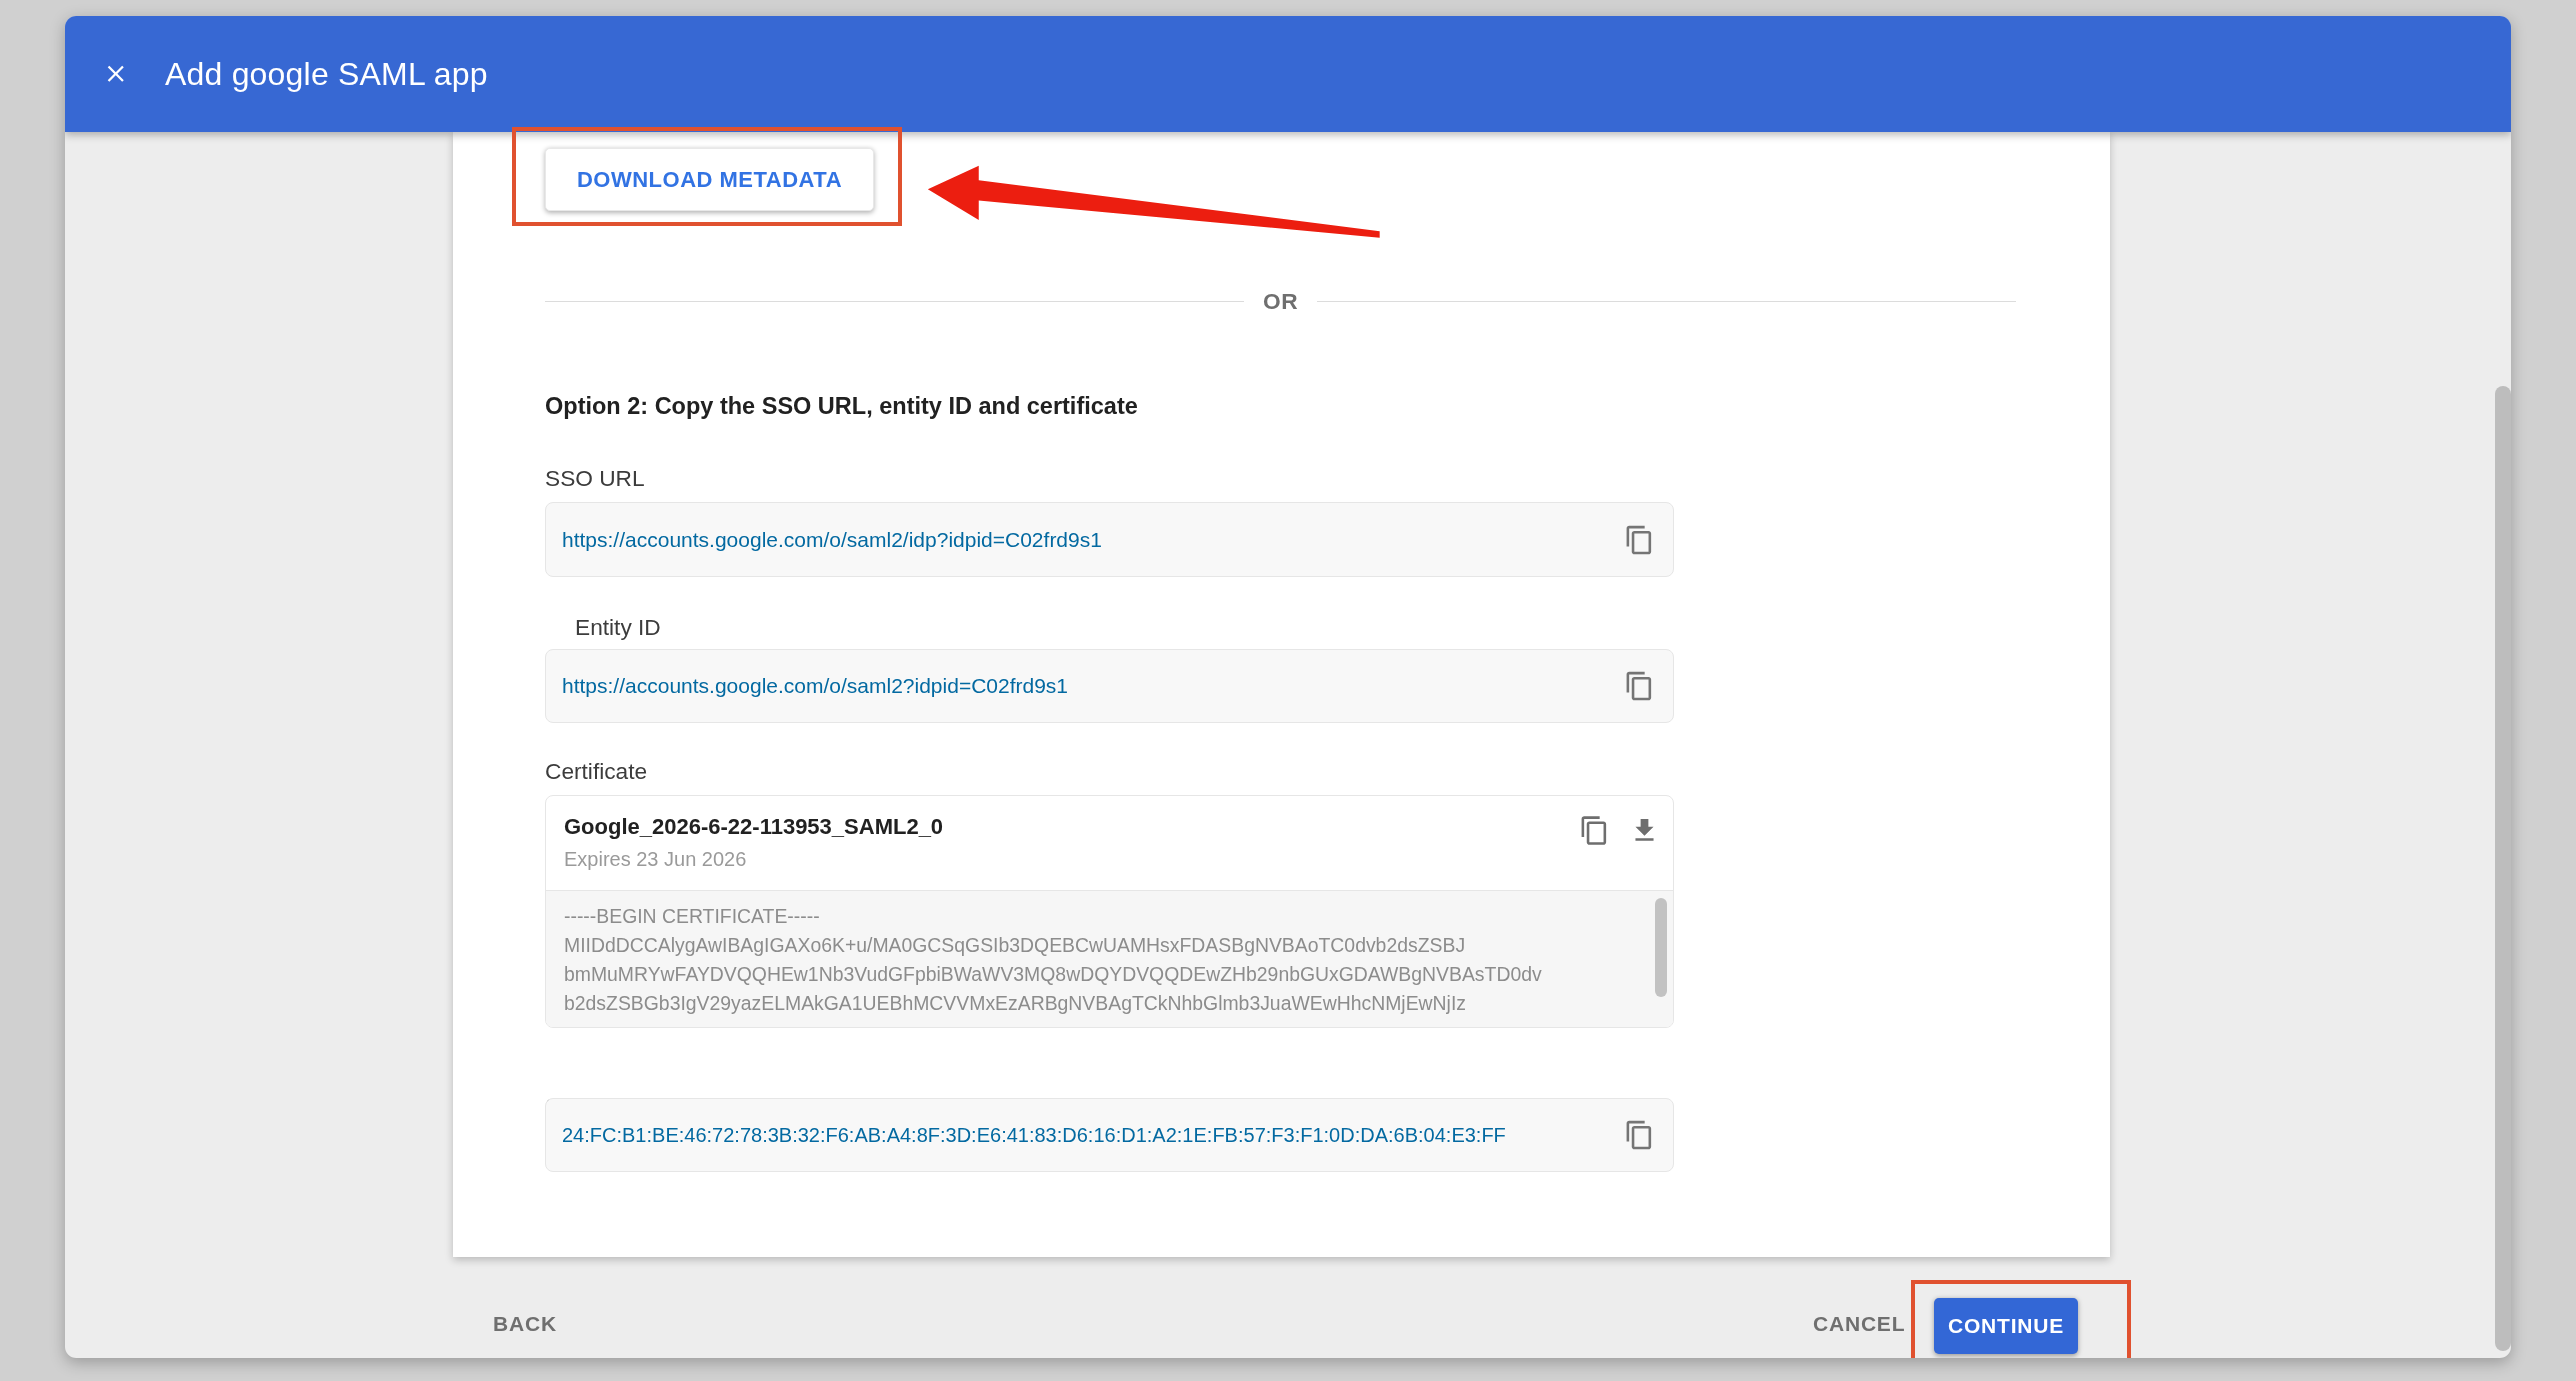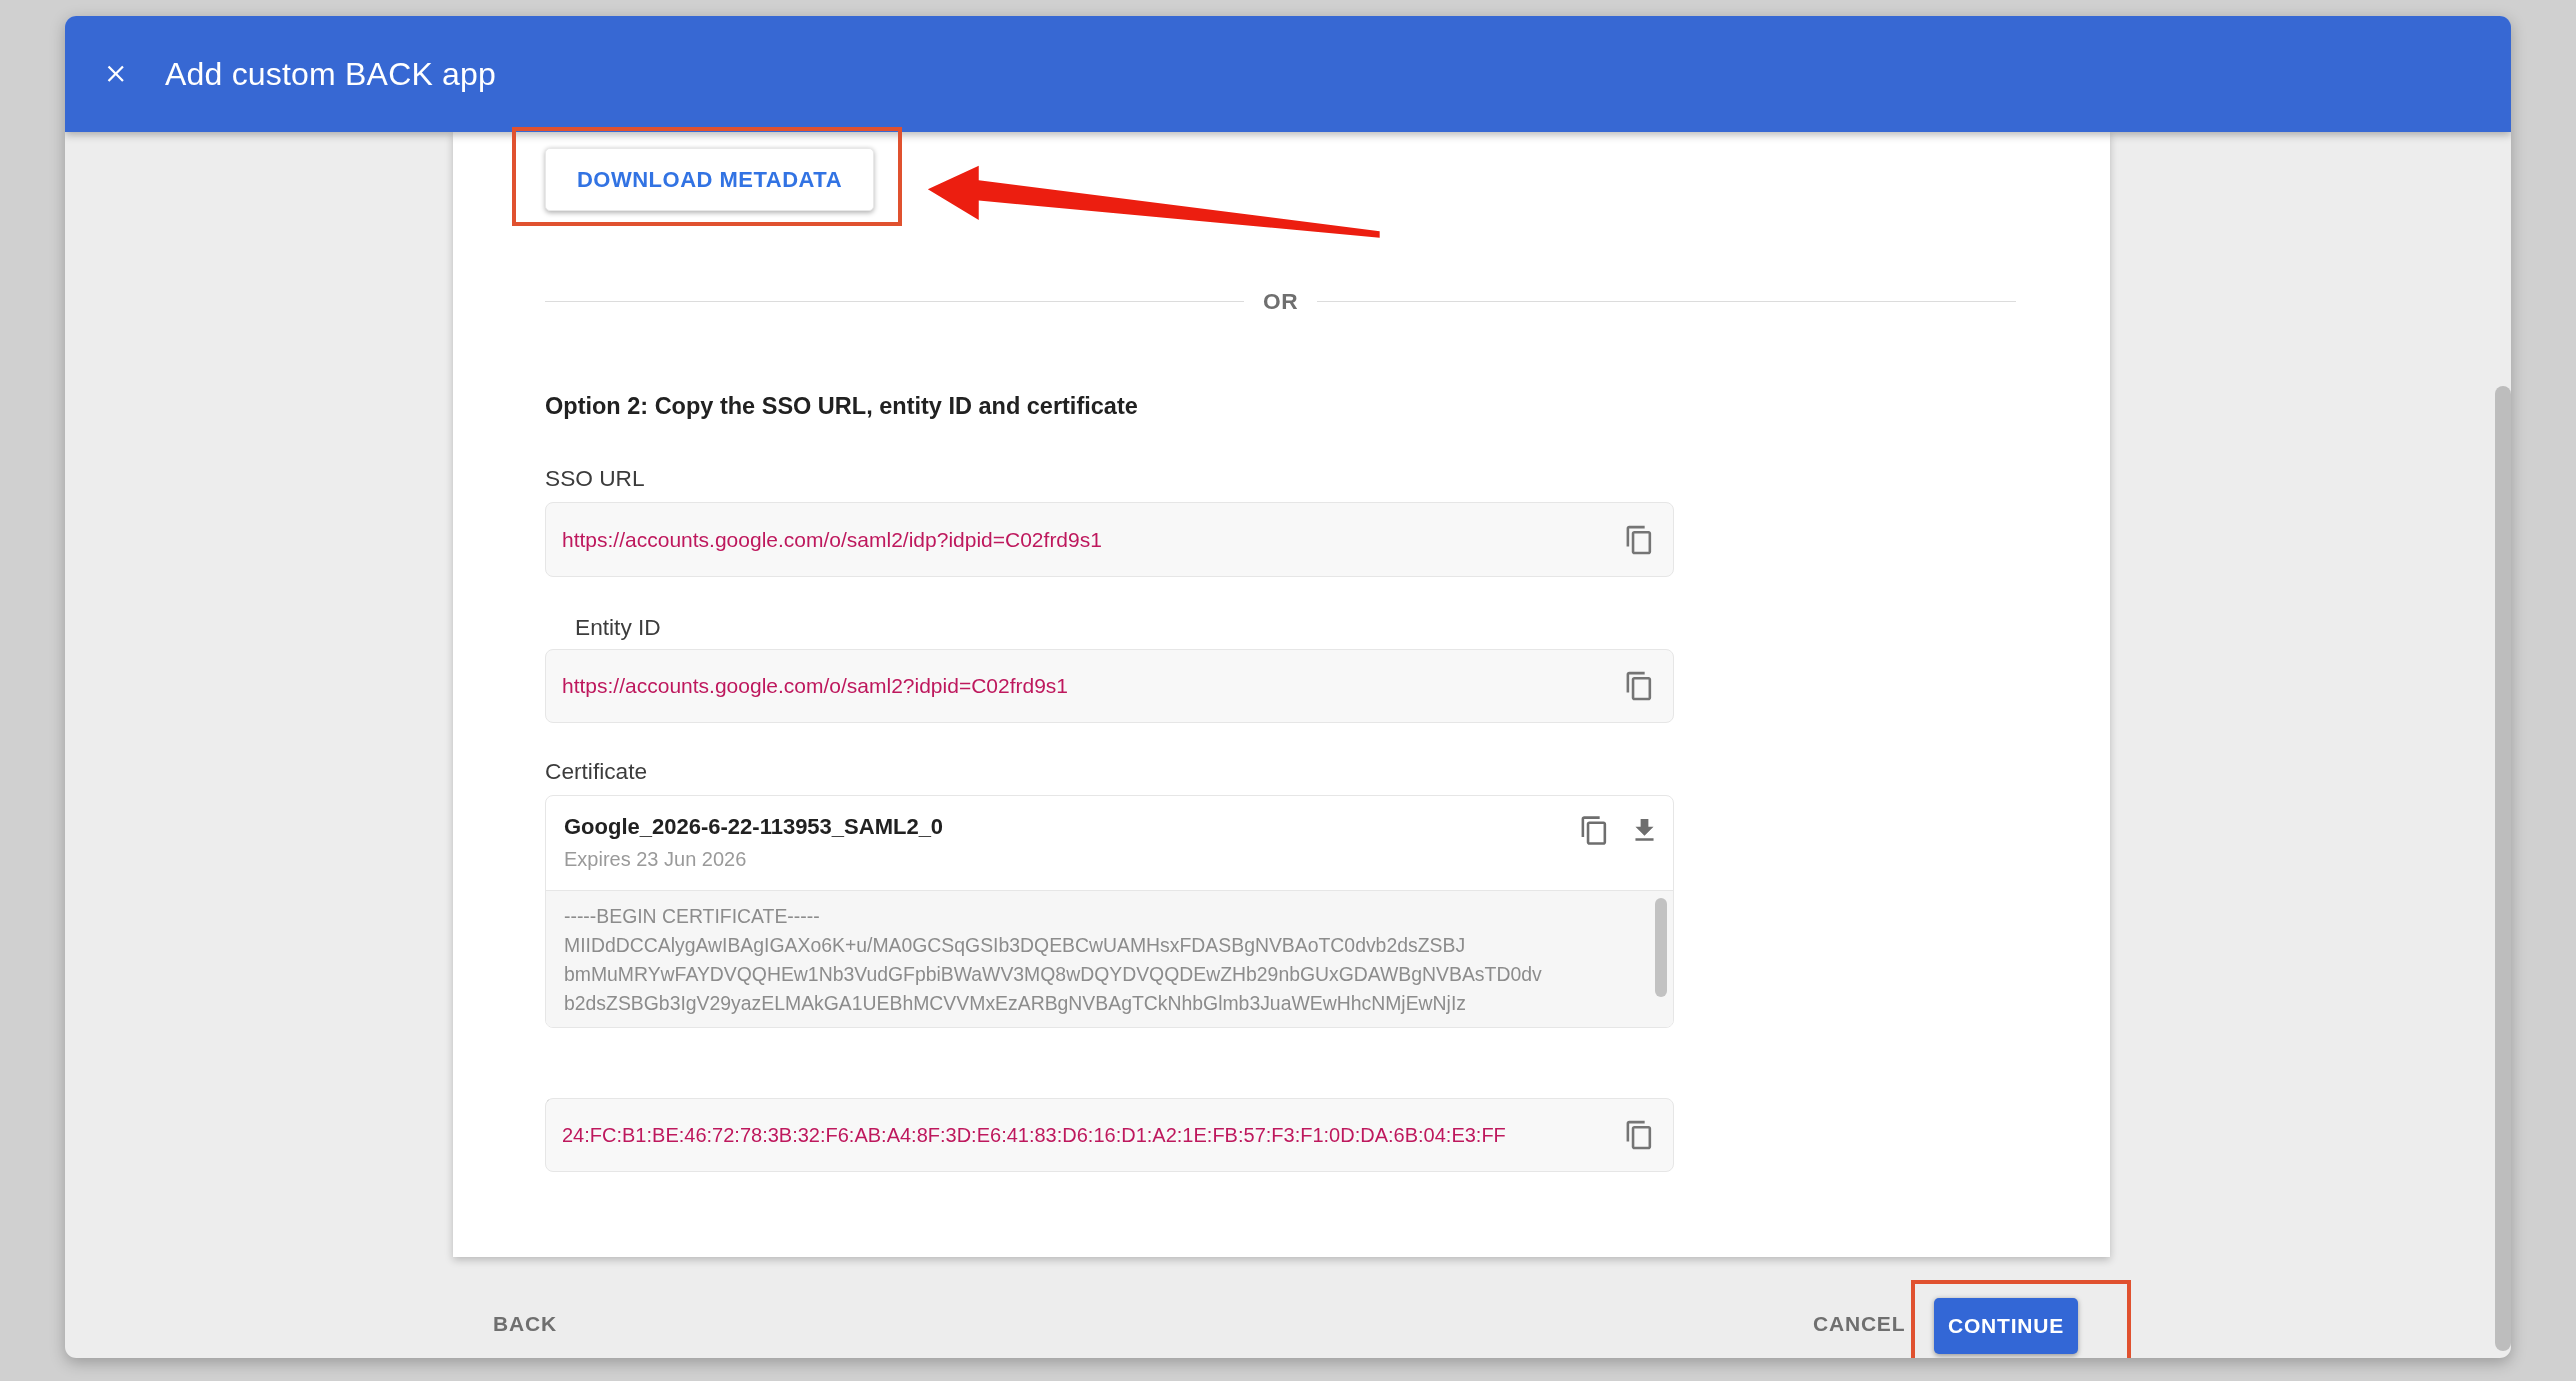--- a/index.html
+++ b/index.html
@@ -49,21 +49,21 @@
   .heading{
     position:absolute;left:92px;top:261px;font-size:23.5px;font-weight:700;color:#212121;
     white-space:nowrap;
   }
   .fld-label{position:absolute;left:92px;font-size:22.7px;color:#3c3c3c;white-space:nowrap;}
   .lbl-sso{top:333px;} .lbl-entity{top:482px;margin-left:30px;} .lbl-cert{top:626px;} .lbl-sha{top:929px;margin-top:32px;}
   .field{
     position:absolute;left:92px;width:1129px;height:75px;box-sizing:border-box;
     background:#f8f8f8;border:1.6px solid #e6e6e6;border-radius:8px;
     display:flex;align-items:center;padding:0 70px 0 16px;
-    color:#be185d;font-size:21px;white-space:nowrap;overflow:hidden;
+    color:#0369a1;font-size:21px;white-space:nowrap;overflow:hidden;
   }
   .f-sso{top:370px;} .f-entity{top:517px;height:74px;} .f-sha{top:966px;height:74px;font-size:20px;}
   .copy-btn{
     position:absolute;right:18px;top:50%;transform:translateY(-50%);
     width:31px;height:31px;color:#757575;cursor:pointer;background:none;border:none;padding:0;
   }
   .copy-btn svg{width:31px;height:31px;display:block;}
   .cert-card{
     position:absolute;left:92px;top:663px;width:1129px;height:233px;box-sizing:border-box;
     background:#ffffff;border:1.6px solid #e6e6e6;border-radius:8px;overflow:hidden;
@@ -110,21 +110,21 @@
 <body>
 
 <div class="dialog">
 
   <div class="header">
     <button class="close-btn" aria-label="Close">
       <svg viewBox="0 0 24 24" fill="currentColor">
           <path d="M19 6.41 17.59 5 12 10.59 6.41 5 5 6.41 10.59 12 5 17.59 6.41 19 12 13.41 17.59 19 19 17.59 13.41 12z"></path>
         </svg>
     </button>
-    <div class="dlg-title">Add custom BACK app</div>
+    <div class="dlg-title">Add google SAML app</div>
   </div>
 
   <div class="dlg-body">
 
     <div class="card">
 
       <div class="dl-btn">DOWNLOAD METADATA</div>
 
       <div class="divider">
         <div class="line"></div>

